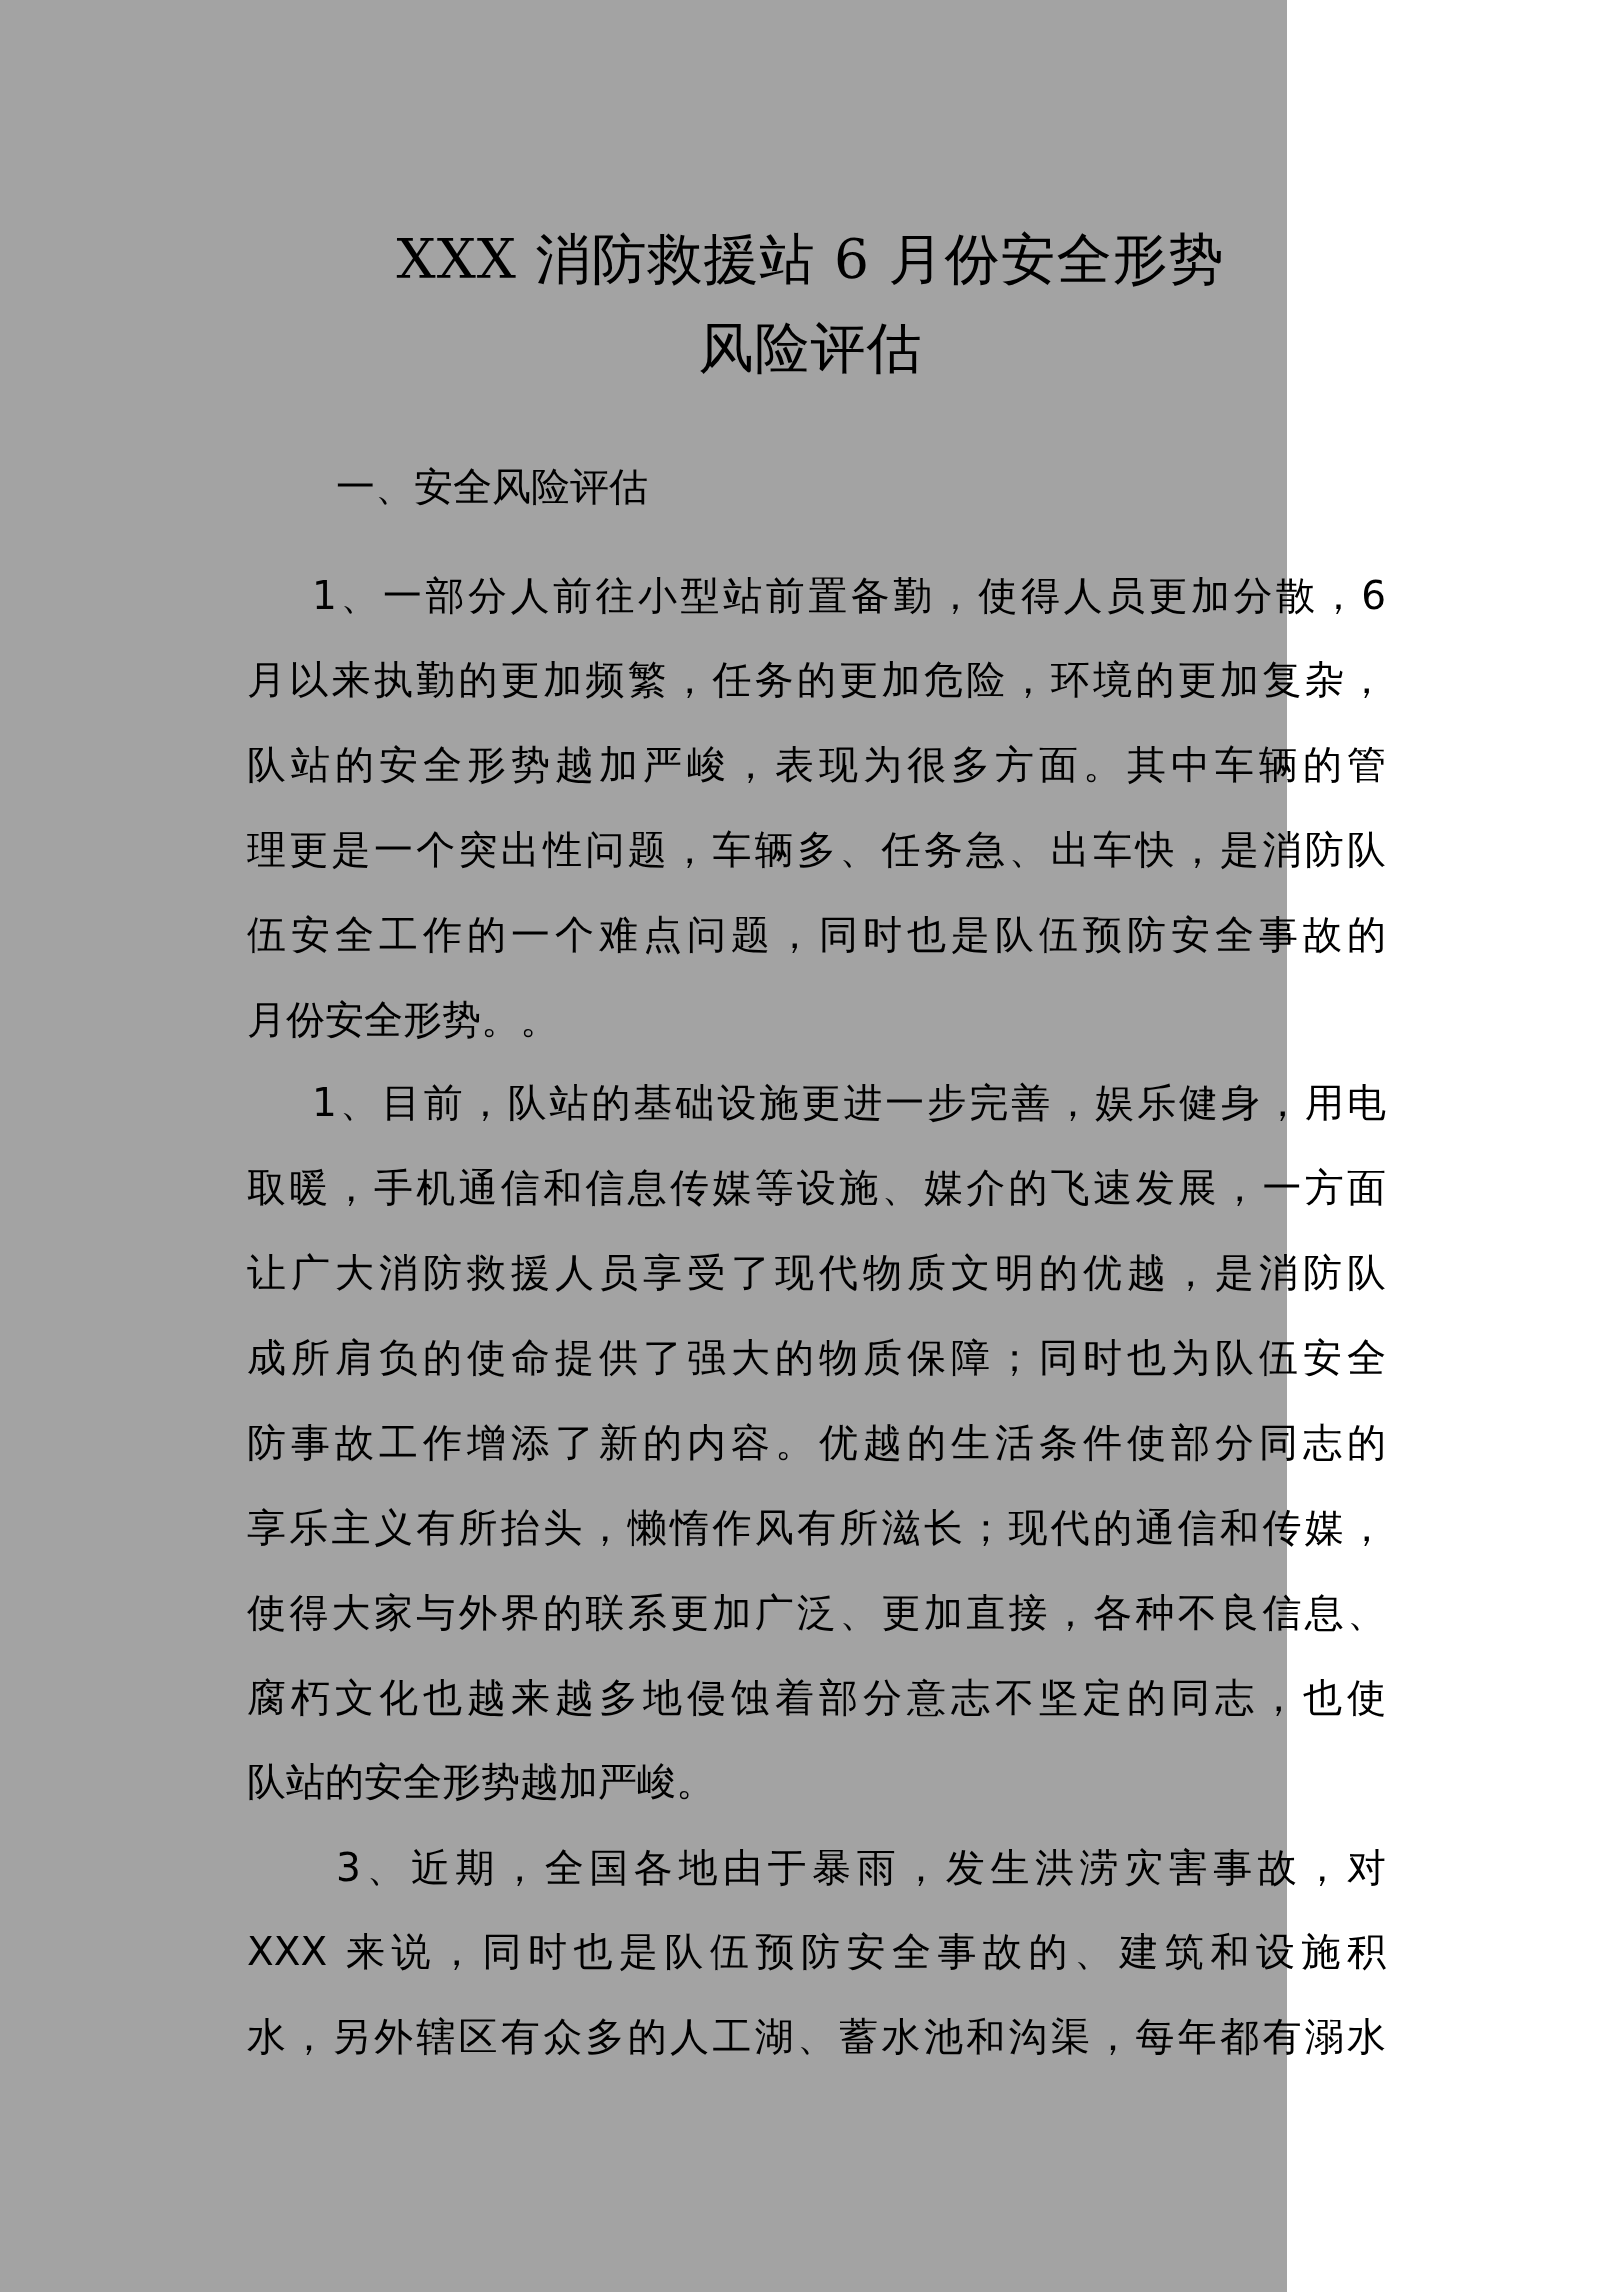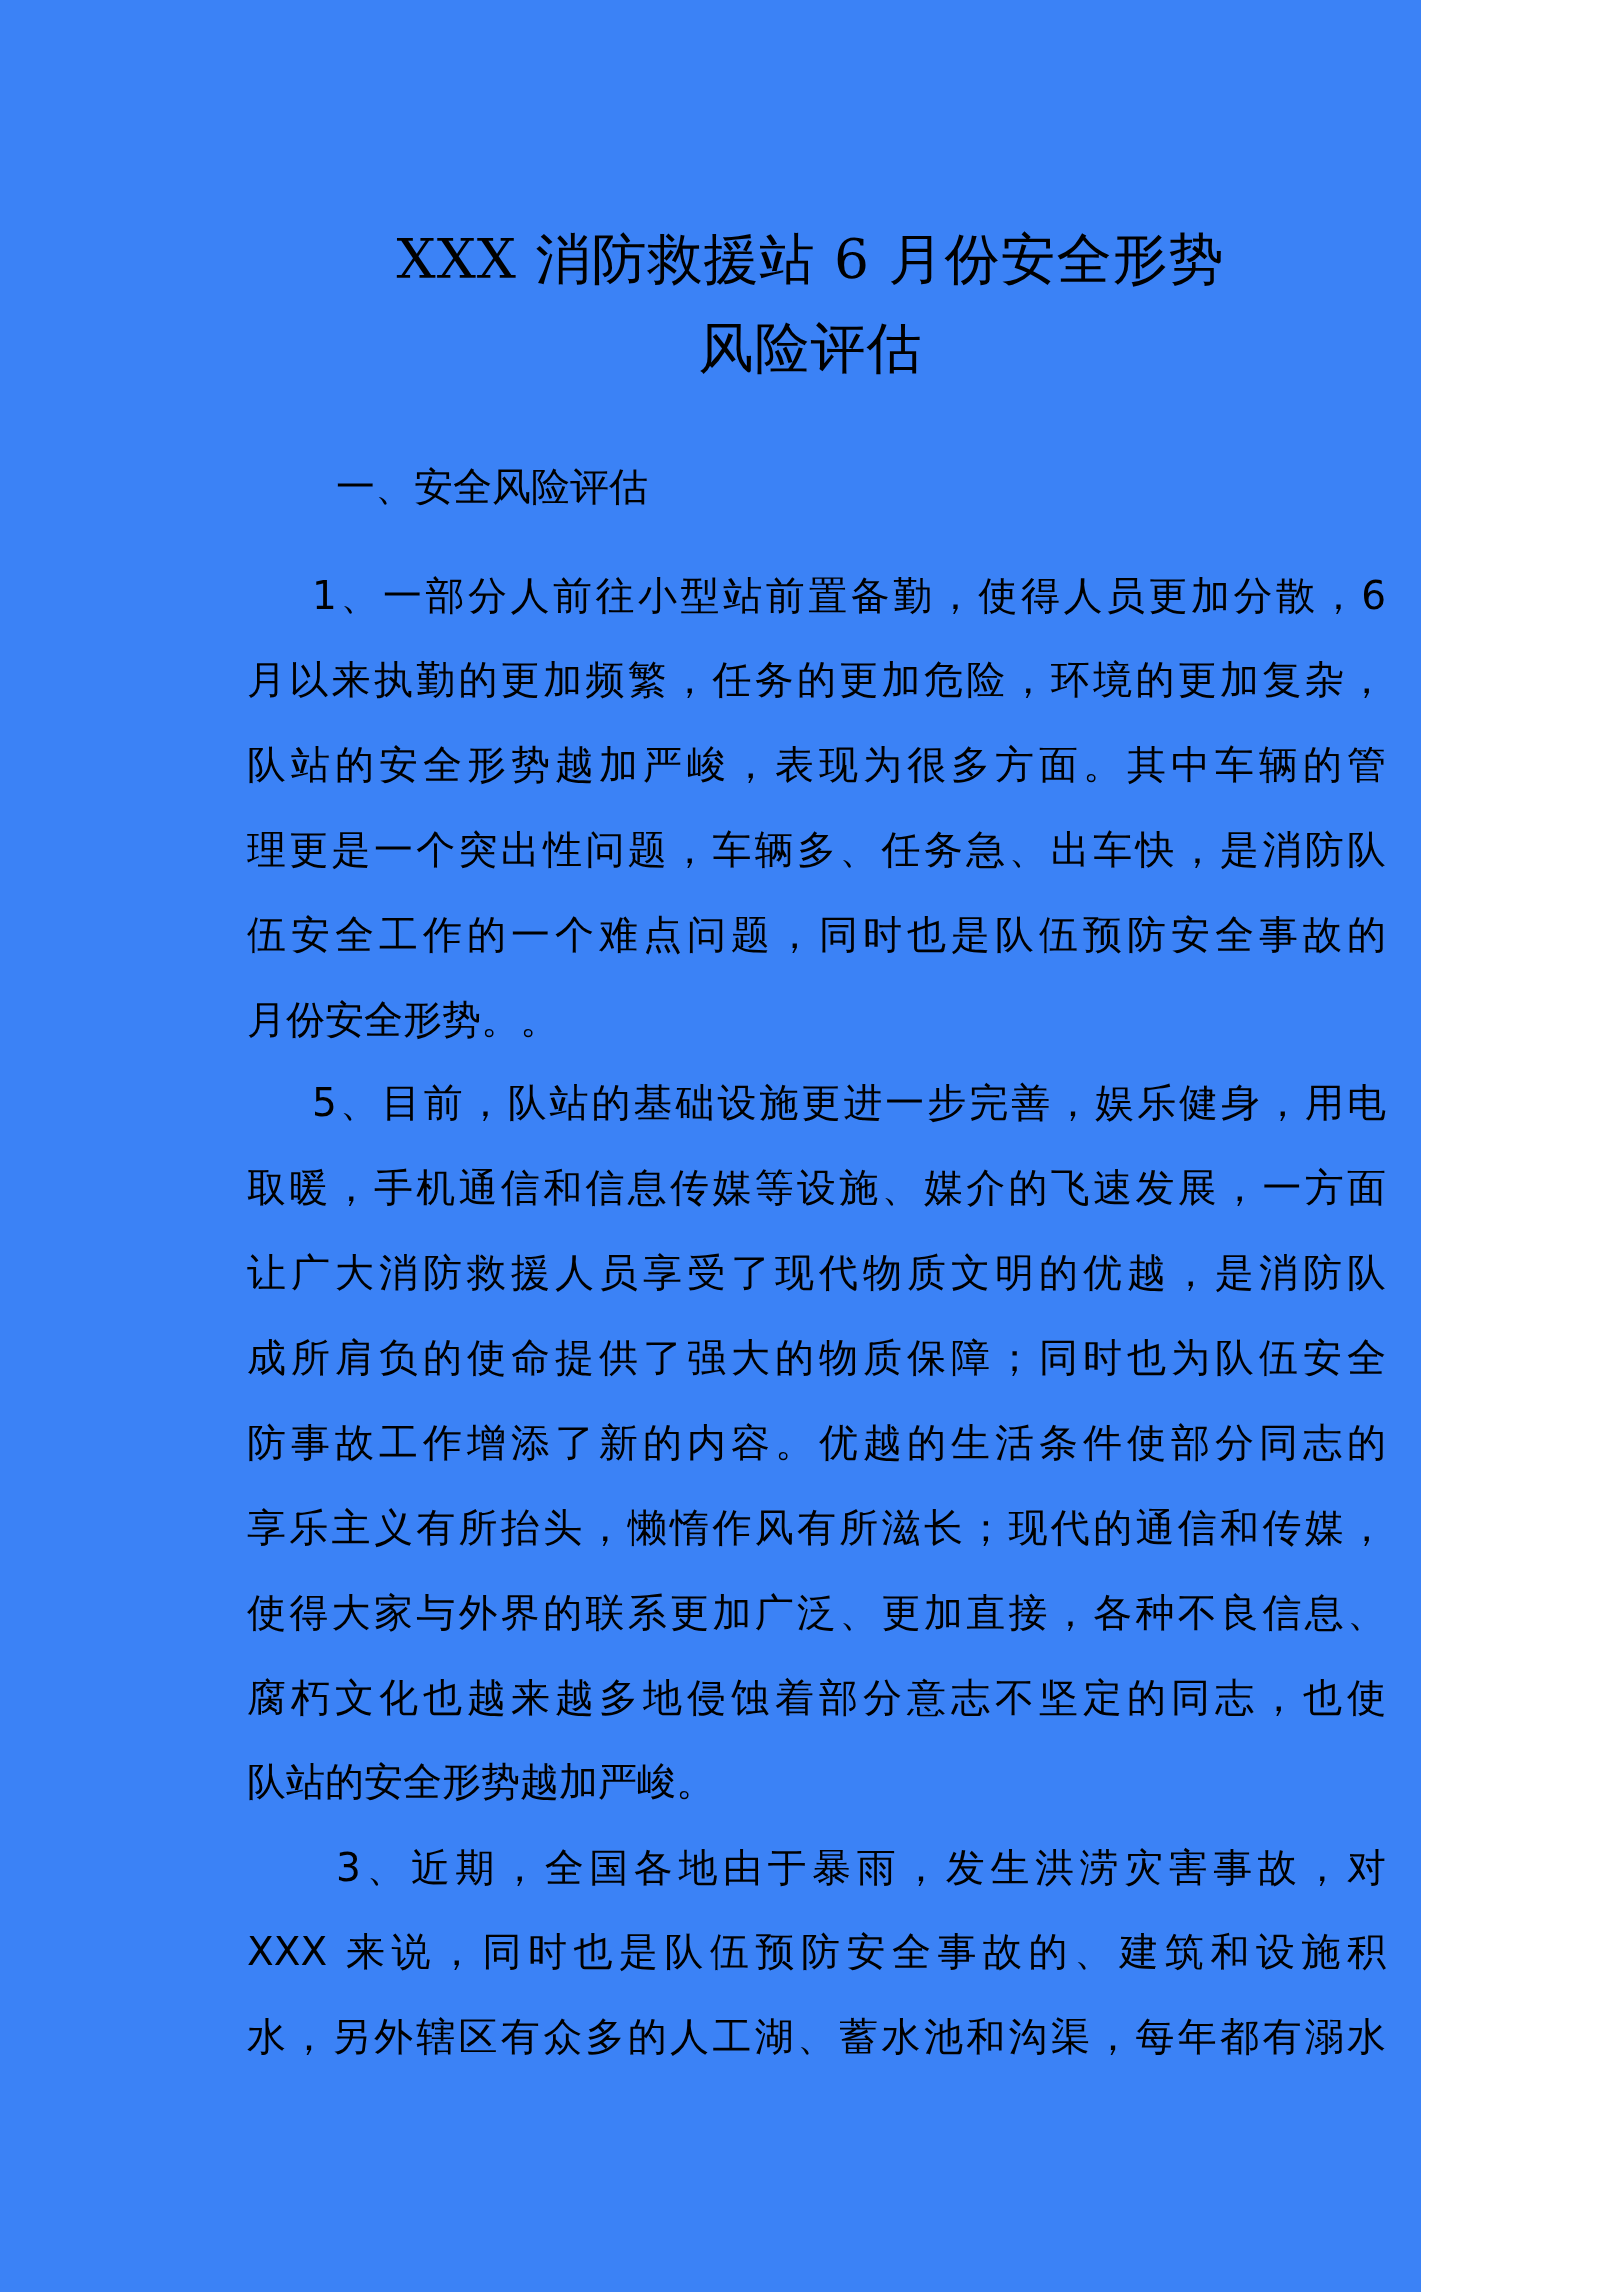--- a/index.html
+++ b/index.html
@@ -1,17 +1,17 @@
 <!DOCTYPE html>
 <html><head>
   <meta charset="utf-8">
   <style>
     html, body { margin: 0; padding: 0; background: #ffffff; }
     body { width: 1621px; height: 2293px; position: relative; overflow: hidden; }
-    .page { position: absolute; left: 0; top: 0; width: 1421px; height: 2293px; background: #3b82f6; }
+    .page { position: absolute; left: 0; top: 0; width: 1287px; height: 2293px; background: #a3a3a3; }
     .title {
       position: absolute; left: 0; width: 1621px; text-align: center;
       font-family: "DejaVu Serif", "Liberation Serif", serif;
       font-size: 55px; line-height: 69px; color: #000; font-weight: normal;
       letter-spacing: 1px;
     }
     .line {
       position: absolute; left: 247px; width: 1139px;
       font-family: "DejaVu Sans", "Liberation Sans", sans-serif;
       font-size: 39px; line-height: 55px; height: 55px; color: #000;
@@ -36,21 +36,21 @@
   <div>
     <div class="line indent1" style="top:568px;">1、一部分人前往小型站前置备勤，使得人员更加分散，6</div>
     <div class="line" style="top:652px;">月以来执勤的更加频繁，任务的更加危险，环境的更加复杂，</div>
     <div class="line" style="top:737px;">队站的安全形势越加严峻，表现为很多方面。其中车辆的管</div>
     <div class="line" style="top:822px;">理更是一个突出性问题，车辆多、任务急、出车快，是消防队</div>
     <div class="line" style="top:907px;">伍安全工作的一个难点问题，同时也是队伍预防安全事故的</div>
     <div class="line last" style="top:992px;">月份安全形势。。</div>
   </div>
 
   <div>
-    <div class="line indent1" style="top:1075px;">5、目前，队站的基础设施更进一步完善，娱乐健身，用电</div>
+    <div class="line indent1" style="top:1075px;">1、目前，队站的基础设施更进一步完善，娱乐健身，用电</div>
     <div class="line" style="top:1160px;">取暖，手机通信和信息传媒等设施、媒介的飞速发展，一方面</div>
     <div class="line" style="top:1245px;">让广大消防救援人员享受了现代物质文明的优越，是消防队</div>
     <div class="line" style="top:1330px;">成所肩负的使命提供了强大的物质保障；同时也为队伍安全</div>
     <div class="line" style="top:1415px;">防事故工作增添了新的内容。优越的生活条件使部分同志的</div>
     <div class="line" style="top:1500px;">享乐主义有所抬头，懒惰作风有所滋长；现代的通信和传媒，</div>
     <div class="line" style="top:1585px;">使得大家与外界的联系更加广泛、更加直接，各种不良信息、</div>
     <div class="line" style="top:1670px;">腐朽文化也越来越多地侵蚀着部分意志不坚定的同志，也使</div>
     <div class="line last" style="top:1754px;">队站的安全形势越加严峻。</div>
   </div>
 

